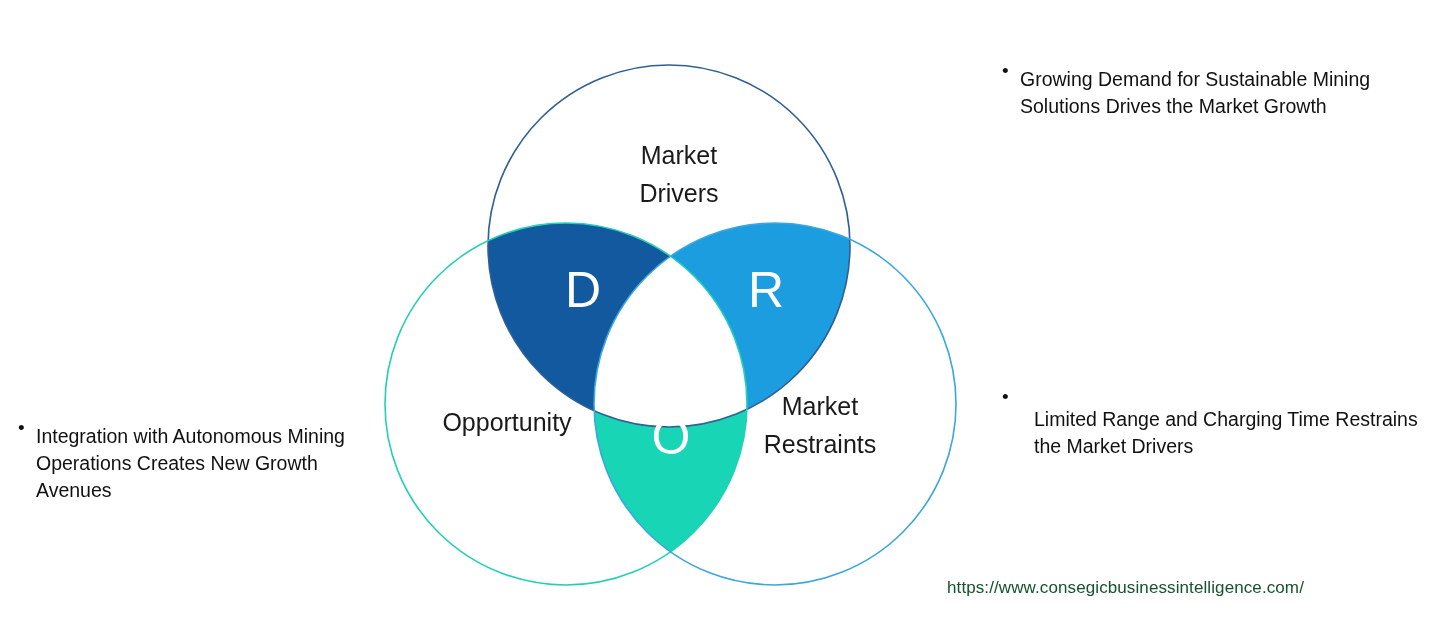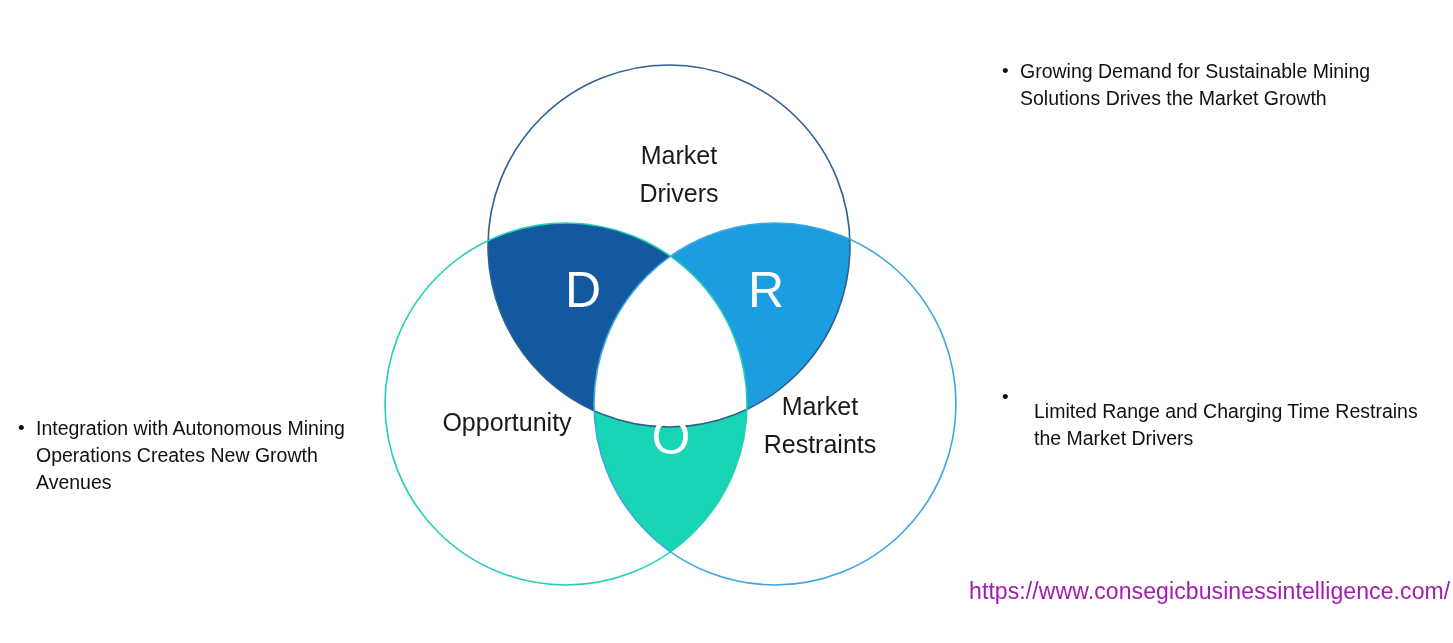--- a/index.html
+++ b/index.html
@@ -58,20 +58,21 @@
   .callout .bullet {
     flex: 0 0 auto;
     width: 18px;
     font-size: 19px;
     line-height: 1.38;
     color: #111111;
     text-align: left;
   }
   .callout .callout-text {
     flex: 1 1 auto;
+    margin-top: 8px;
   }
 
   #callout-driver {
     left: 1002px;
     top: 58px;
     width: 420px;
   }
   #callout-restraint {
     left: 1002px;
     top: 398px;
@@ -84,24 +85,24 @@
   }
   #callout-opportunity {
     left: 18px;
     top: 415px;
     width: 370px;
   }
 
   
   #source-url {
     position: absolute;
-    left: 969px;
+    left: 947px;
     top: 578px;
-    font-size: 23px;
-    color: #a21caf;
+    font-size: 17px;
+    color: #14532d;
     letter-spacing: 0.1px;
     font-family: "Liberation Sans", sans-serif;
     white-space: nowrap;
   }
 </style>
 </head>
 <body>
 
 <div id="canvas">
 

